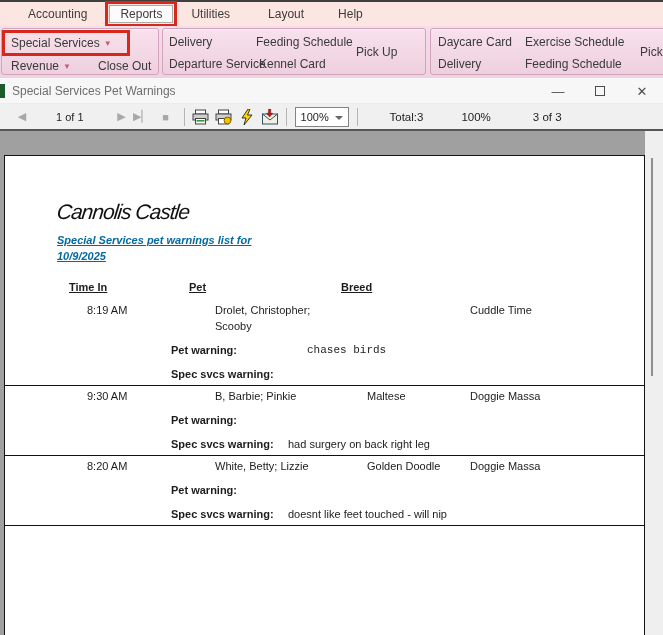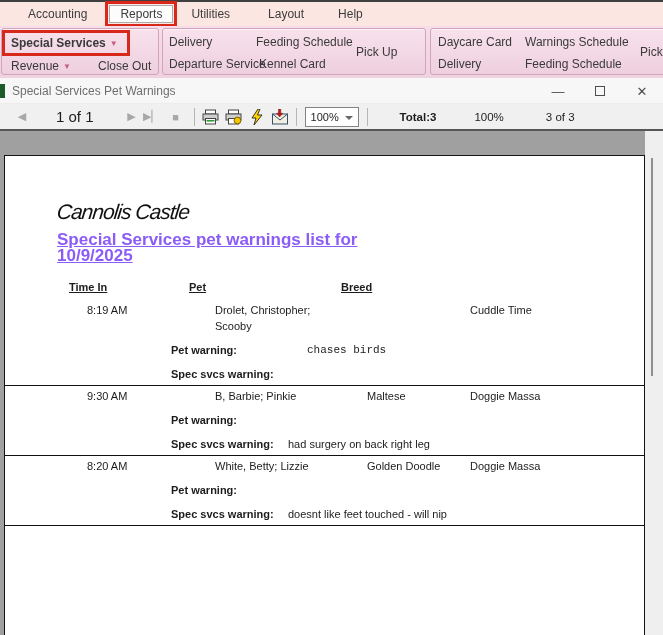--- a/index.html
+++ b/index.html
@@ -27,56 +27,56 @@
   .heart { position:absolute; color:rgba(205,130,168,.38); pointer-events:none; }
   .heart::before { content:"♥"; }
   .rgroup { position:absolute; top:2px; height:47px; border:1px solid #d3a2bd; border-radius:3px;
             background:linear-gradient(#f8e2ec, #eecfde); box-shadow:inset 0 1px 0 rgba(255,255,255,.6); }
   .rg1 { left:1px; width:158px; }
   .rg2 { left:162px; width:264px; }
   .rg3 { left:430px; width:240px; }
   .rbtn { position:absolute; white-space:nowrap; cursor:default; }
   .dd-arrow { font-size:8px; color:#c2607e; margin-left:4px; vertical-align:1px; }
   .ss-redbox { position:absolute; left:0px; top:1px; width:128px; height:26px; padding-left:6px;
-               justify-content:flex-start; background:transparent;font-weight:bold; }
+               justify-content:flex-start; background:transparent; }
 
   
   .titlebar { position:absolute; left:0; top:78px; width:663px; height:26px; background:#f7f7f7;
               display:flex; align-items:center; border-bottom:1px solid #ececec; }
   .win-icon { position:absolute; left:0; top:6px; width:5px; height:14px; background:#1d5c2a; }
   .win-title { margin-left:12px; font-size:12px; color:#6e6e6e; }
   .win-controls { position:absolute; right:0; top:0; height:26px; display:flex; }
   .win-btn { width:42px; height:26px; display:flex; align-items:center; justify-content:center;
              color:#4d4d4d; font-size:13px; cursor:default; }
   .max-glyph { width:10px; height:10px; border:1px solid #4d4d4d; display:inline-block; }
 
   
   .toolbar { position:absolute; left:0; top:104px; width:663px; height:27px; background:#f0f0f0;
              border-bottom:2px solid #565656; display:flex; align-items:center; font-size:12px; color:#1e1e1e; }
   .nav-glyph { color:#a8a8a8; font-size:11px; }
   .tb-sep { width:1px; height:18px; background:#b5b5b5; }
-  .page-ind { font-size:15px; color:#1e1e1e; }
+  .page-ind { font-size:11px; color:#1e1e1e; }
   .tb-icon { width:20px; height:18px; display:flex; align-items:center; justify-content:center; cursor:default; }
   .zoom-select { width:54px; height:20px; background:#fff; border:1px solid #848484;
                  display:flex; align-items:center; font-size:11px; padding-left:5px; position:relative; cursor:default; }
   .zoom-chevron { position:absolute; right:5px; top:8px; width:0; height:0;
                   border-left:4px solid transparent; border-right:4px solid transparent; border-top:4px solid #666; }
   .status-txt { font-size:11.5px; color:#1e1e1e; }
 
   
   .preview { position:absolute; left:0; top:131px; width:663px; height:504px; background:#a0a0a0; }
   .scrollstrip { position:absolute; right:0; top:0; width:18px; height:504px; background:#efefef; }
   .scroll-thumb { position:absolute; left:6px; top:27px; width:2px; height:218px; background:#8f8f8f; }
   .page { position:absolute; left:4px; top:24px; width:641px; height:620px; background:#fff;
           border:1px solid #141414; color:#1c1c1c; }
 
   .brand { position:absolute; left:52px; top:44px; font-size:21px; font-style:italic;
            letter-spacing:-1px; transform:skewX(-6deg); color:#111; }
-  .rpt-title { position:absolute; left:52px; top:76px; font-size:17px; font-weight:bold; 
-               line-height:16px; color:#8b5cf6; }
+  .rpt-title { position:absolute; left:52px; top:76px; font-size:11px; font-weight:bold; font-style:italic;
+               line-height:16px; color:#0369a1; }
   .rpt-title div { text-decoration:underline; }
 
   .rtable { position:absolute; left:0; top:123px; width:640px; font-size:11px; line-height:16px; }
   .thead { display:grid; grid-template-columns:128px 152px 103px auto; padding-left:56px; height:21px; }
   .thead span { font-weight:bold; text-decoration:underline; }
   .trow { border-bottom:1.5px solid #111; padding:2px 0 3px 0; position:relative; }
   .main-line { display:grid; grid-template-columns:128px 152px 103px auto; padding-left:82px; }
   .c-pet { max-width:118px; }
   .warn-line { position:relative; height:16px;margin-top:8px; }
   .wlabel { position:absolute; left:166px; font-weight:bold; }
@@ -125,21 +125,21 @@
   <div class="rgroup rg2">
     <span class="rbtn" style="left:6px;  top:6px;">Delivery</span>
     <span class="rbtn" style="left:93px; top:6px;">Feeding Schedule</span>
     <span class="rbtn" style="left:193px; top:16px;">Pick Up</span>
     <span class="rbtn" style="left:6px;  top:28px;">Departure Service</span>
     <span class="rbtn" style="left:96px; top:28px;">Kennel Card</span>
   </div>
 
   <div class="rgroup rg3">
     <span class="rbtn" style="left:7px;  top:6px;">Daycare Card</span>
-    <span class="rbtn" style="left:94px; top:6px;">Warnings Schedule</span>
+    <span class="rbtn" style="left:94px; top:6px;">Exercise Schedule</span>
     <span class="rbtn" style="left:209px; top:16px;">Pick Up</span>
     <span class="rbtn" style="left:7px;  top:28px;">Delivery</span>
     <span class="rbtn" style="left:94px; top:28px;">Feeding Schedule</span>
   </div>
 </div>
 
 <div class="titlebar">
   <span class="win-icon"></span>
   <span class="win-title">Special Services Pet Warnings</span>
   <span class="win-controls">
@@ -196,21 +196,21 @@
     </svg>
   </span>
   <span class="tb-sep" style="margin:0 8px 0 6px;"></span>
 
   <span class="zoom-select">
     <span>100%</span>
     <span class="zoom-chevron"></span>
   </span>
   <span class="tb-sep" style="margin:0 0 0 8px;"></span>
 
-  <span class="status-txt" style="margin-left:32px;font-weight:bold;">Total:3</span>
+  <span class="status-txt" style="margin-left:32px;">Total:3</span>
   <span class="status-txt" style="margin-left:38px;">100%</span>
   <span class="status-txt" style="margin-left:42px;text-align:right;">3 of 3</span>
 </div>
 
 <div class="preview">
   <div class="scrollstrip">
     <div class="scroll-thumb"></div>
   </div>
 
   <div class="page">

